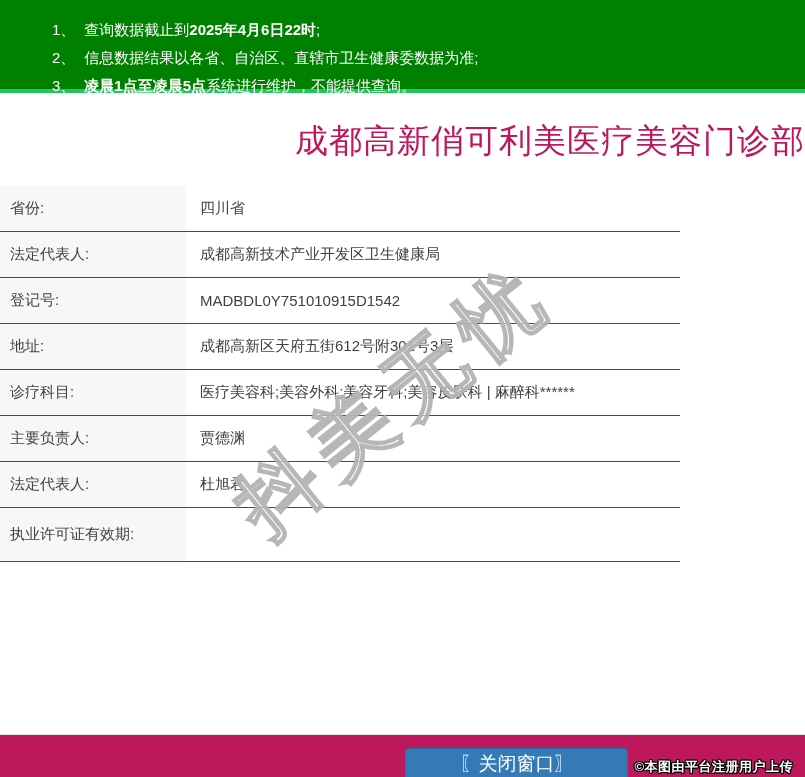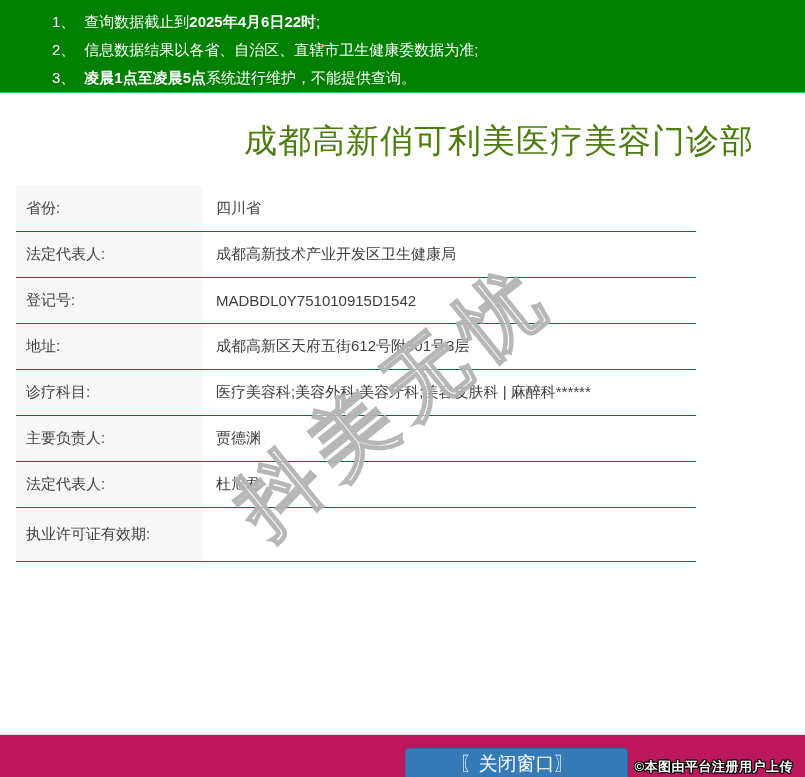--- a/index.html
+++ b/index.html
@@ -6,43 +6,43 @@
   body{
     width:805px;height:777px;position:relative;overflow:hidden;
     background:#ffffff;
     font-family:"Liberation Sans","DejaVu Sans",sans-serif;
   }
   
   .banner{
     box-sizing:border-box;
     height:93px;
     background:#008000;
-    border-bottom:1px solid #22c55e;
-    padding:8px 10px 0 52px;
+    border-bottom:4px solid #22c55e;
+    padding:16px 10px 0 52px;
     color:#ffffff;
     font-size:15px;
     line-height:28px;
   }
   .banner .line{white-space:nowrap;}
   .banner .num{margin-right:9px;}
   .banner b{font-weight:bold;}
   
   .title-area{height:93px;}
   .title{
     margin:0;
     padding:26px 0 0 244px;
-    text-align:left;
+    text-align:right;
     font-size:33px;
     font-weight:400;
-    color:#4d7c0f;
+    color:#be185d;
     letter-spacing:1px;
     white-space:nowrap;
   }
   
-  .info-table{width:680px;padding-left:16px;}
+  .info-table{width:680px;}
   .row{
     box-sizing:border-box;
     height:46px;
     border-bottom:1px solid #076d3b;
     display:flex;
     align-items:stretch;
     font-size:15px;
     color:#3f3f3f;
   }
   .row:last-child{height:54px;}

